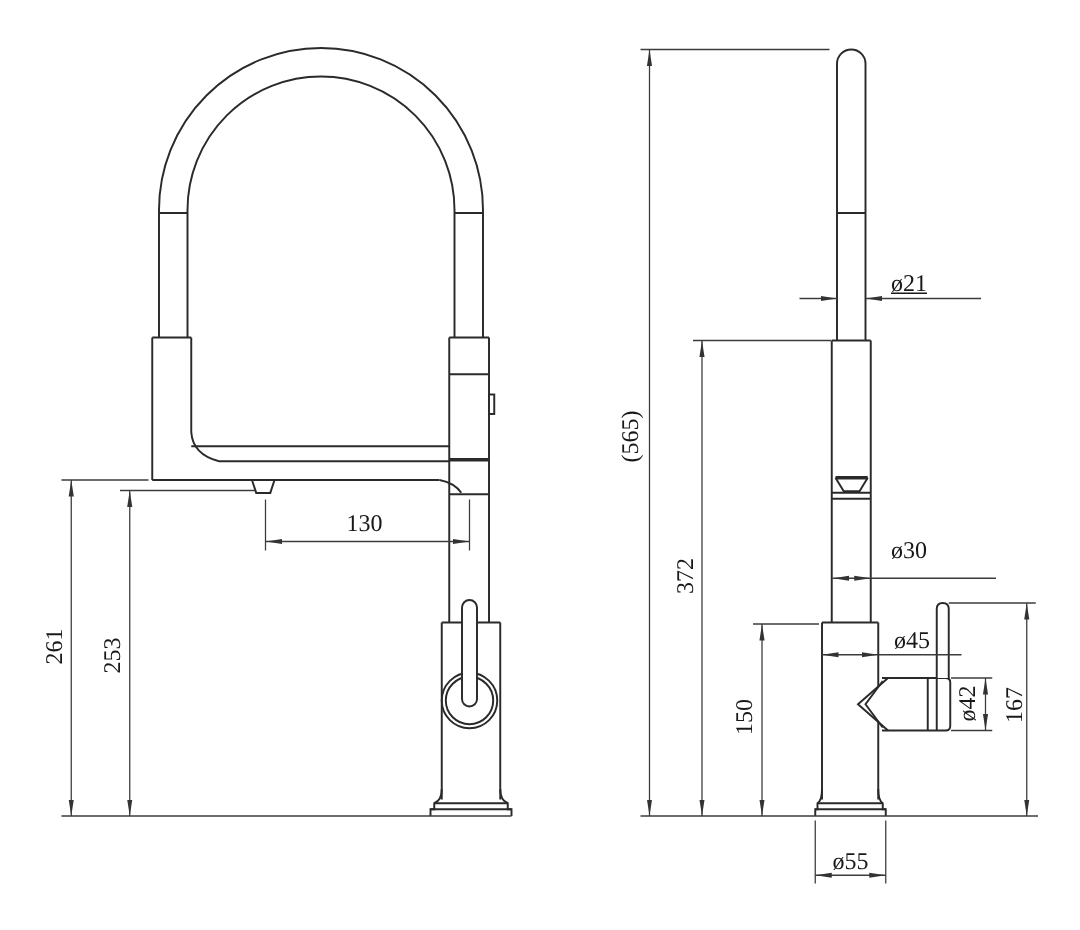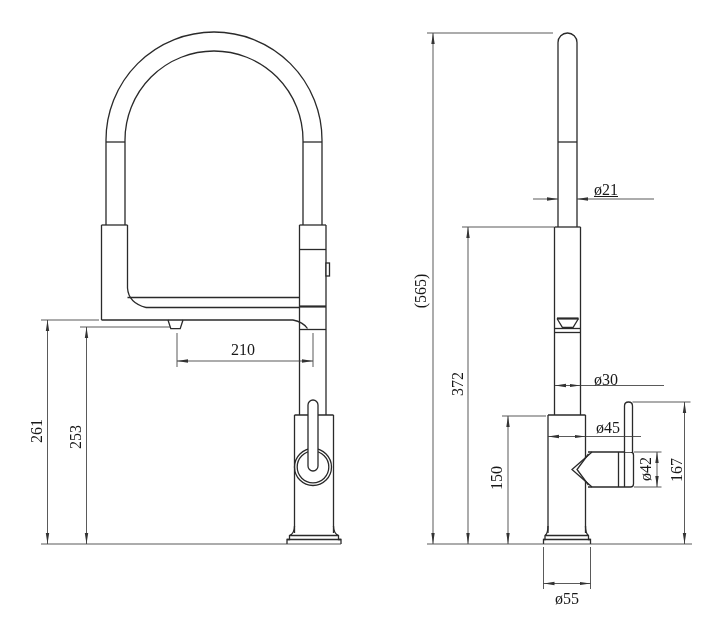--- a/index.html
+++ b/index.html
@@ -171,25 +171,25 @@
     <path class="dimln" d="M580.5,385.5 H664"></path>
     <path class="dimln" d="M548,436.5 H585.5" marker-start="url(#arw)" marker-end="url(#arw)"></path>
     <path class="dimln" d="M585.5,436.5 H641"></path>
     <path class="dimln" d="M657,452 V487" marker-start="url(#arw)" marker-end="url(#arw)"></path>
     <path class="dimln" d="M543.5,583.5 H590.5" marker-start="url(#arw)" marker-end="url(#arw)"></path>
   </g>
 </svg>
 
 <span class="dim-label rot" style="left:37px;  top:431px;">261</span>
 <span class="dim-label rot" style="left:76px;  top:437px;">253</span>
-<span class="dim-label" style="left:243px; top:350px;">210</span>
+<span class="dim-label" style="left:243px; top:350px;">130</span>
 
 <span class="dim-label rot" style="left:421px; top:291px;">(565)</span>
 <span class="dim-label rot" style="left:458px; top:384px;">372</span>
 <span class="dim-label rot" style="left:497px; top:478px;">150</span>
 <span class="dim-label" style="left:606px; top:190px;text-decoration:underline;">ø21</span>
-<span class="dim-label" style="left:606px; top:380px;">ø30</span>
+<span class="dim-label" style="left:606px; top:368px;">ø30</span>
 <span class="dim-label" style="left:608px; top:428px;">ø45</span>
 <span class="dim-label rot" style="left:646px; top:469px;">ø42</span>
 <span class="dim-label rot" style="left:677px; top:470px;">167</span>
-<span class="dim-label" style="left:567px; top:575px;margin-top:24px;">ø55</span>
+<span class="dim-label" style="left:567px; top:575px;">ø55</span>
 
 </div>
 
 </body></html>

